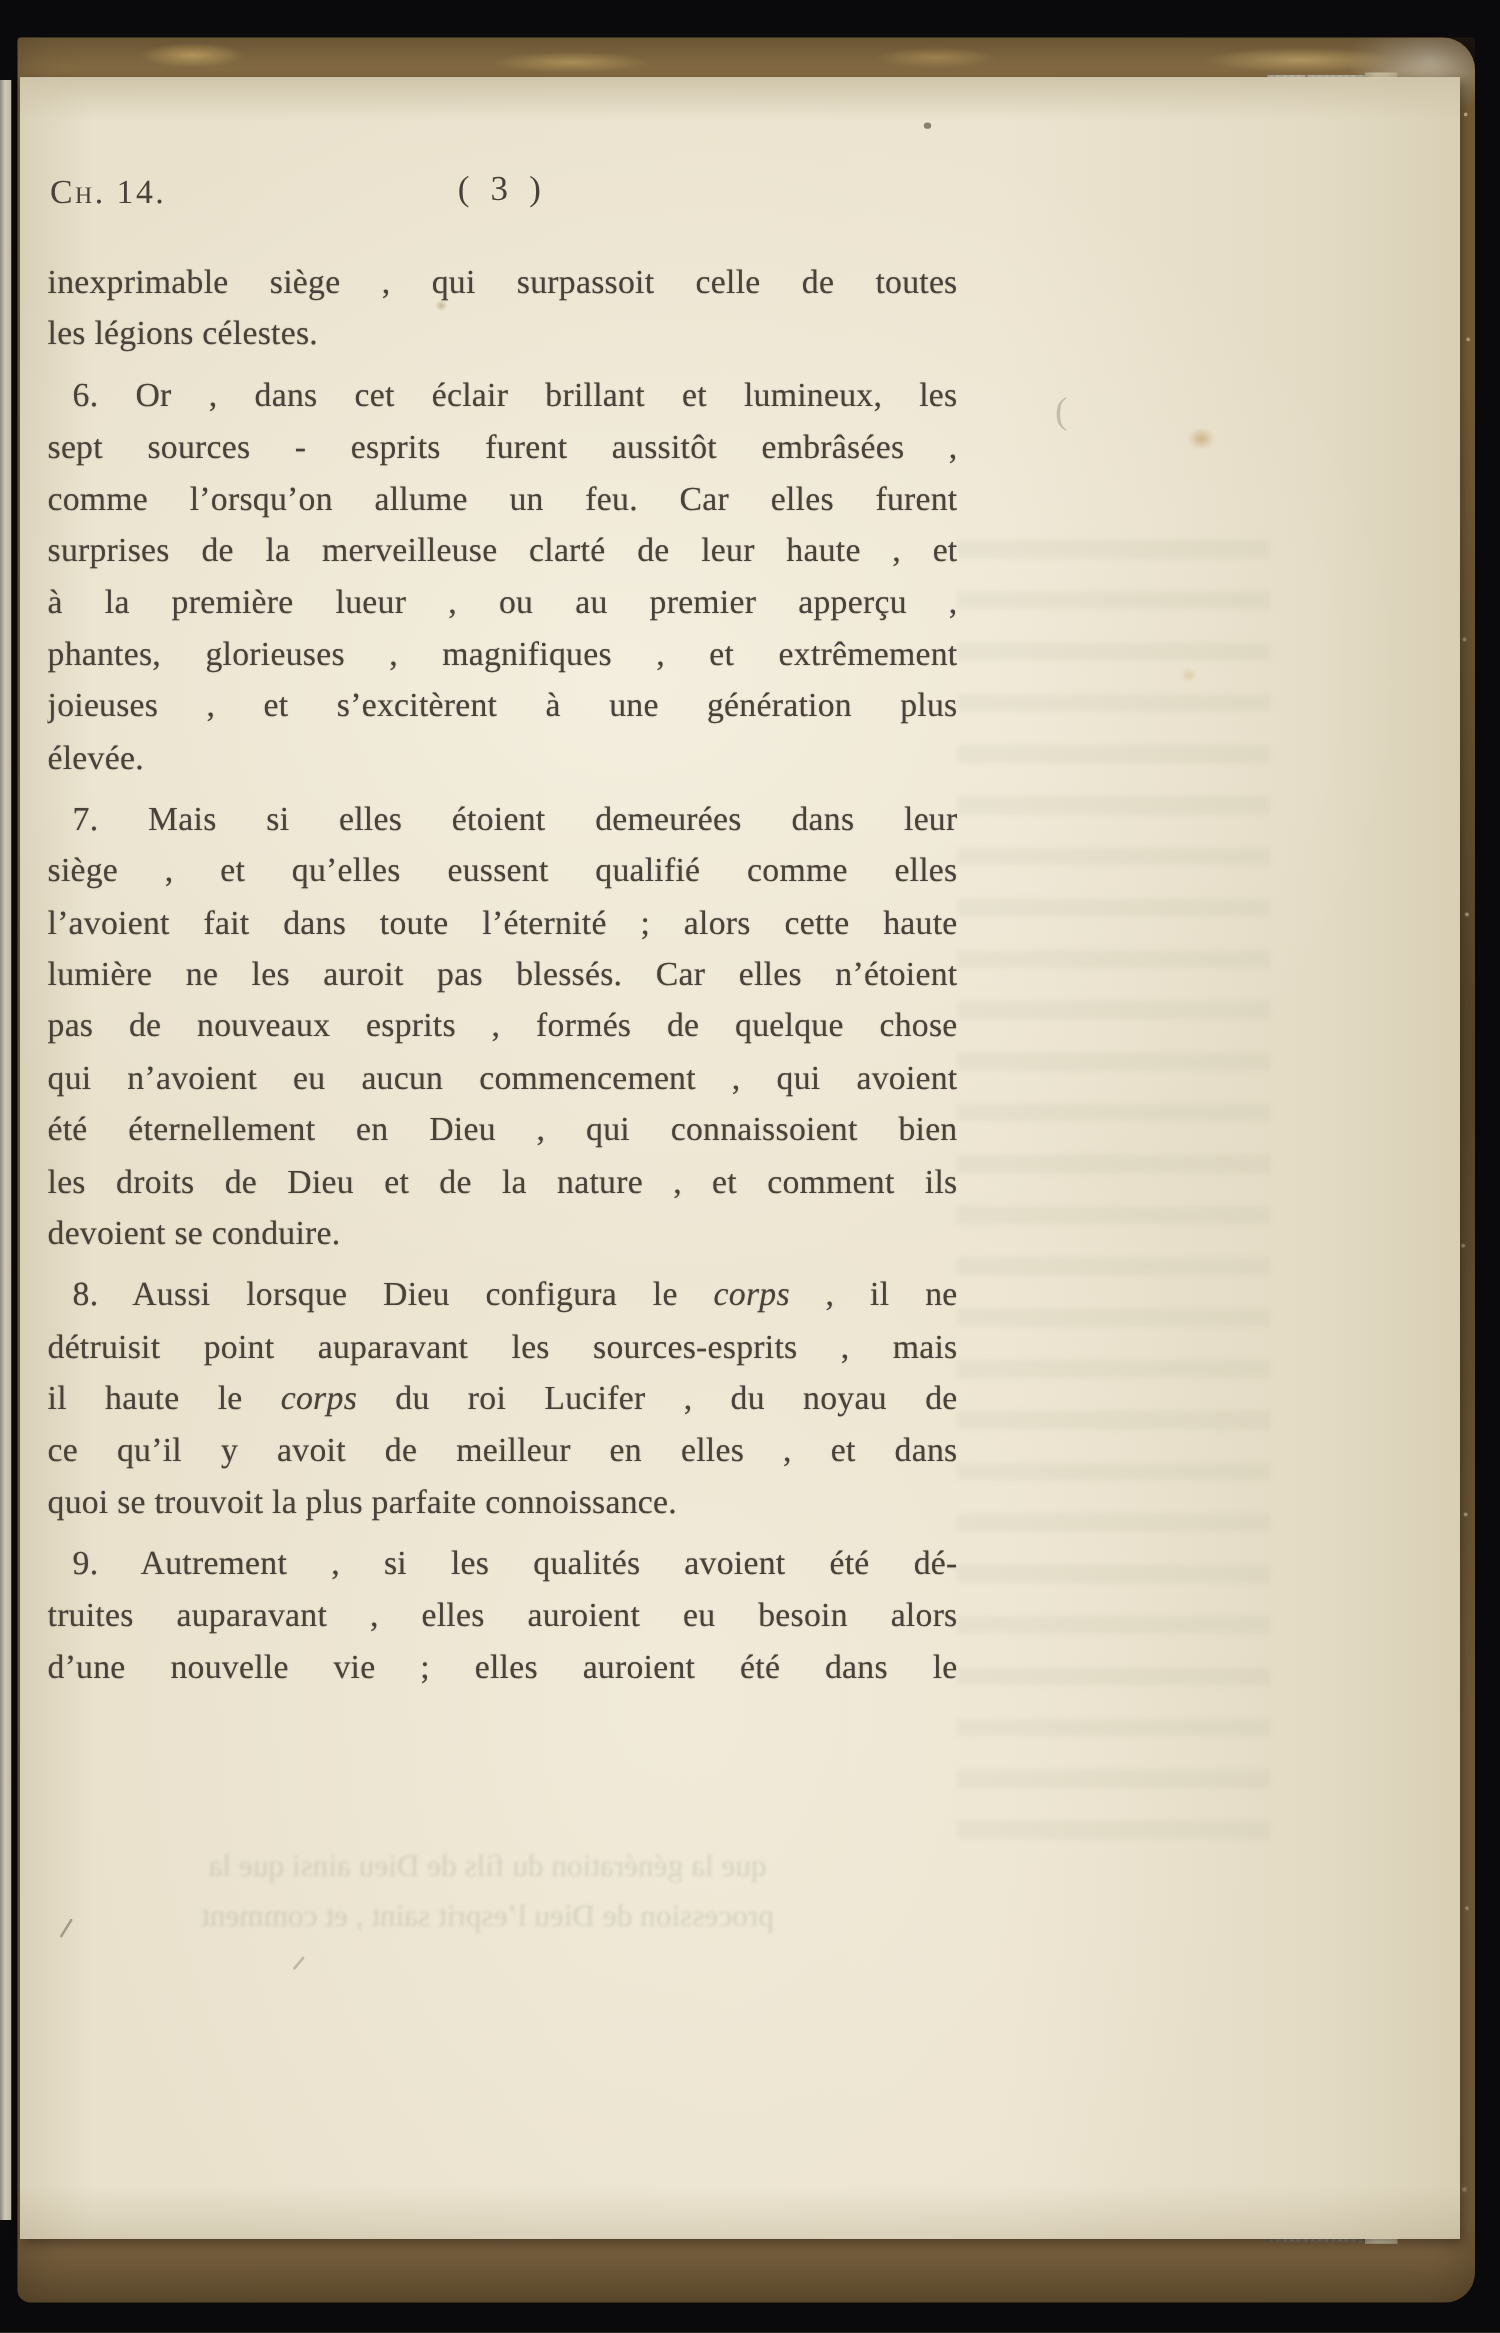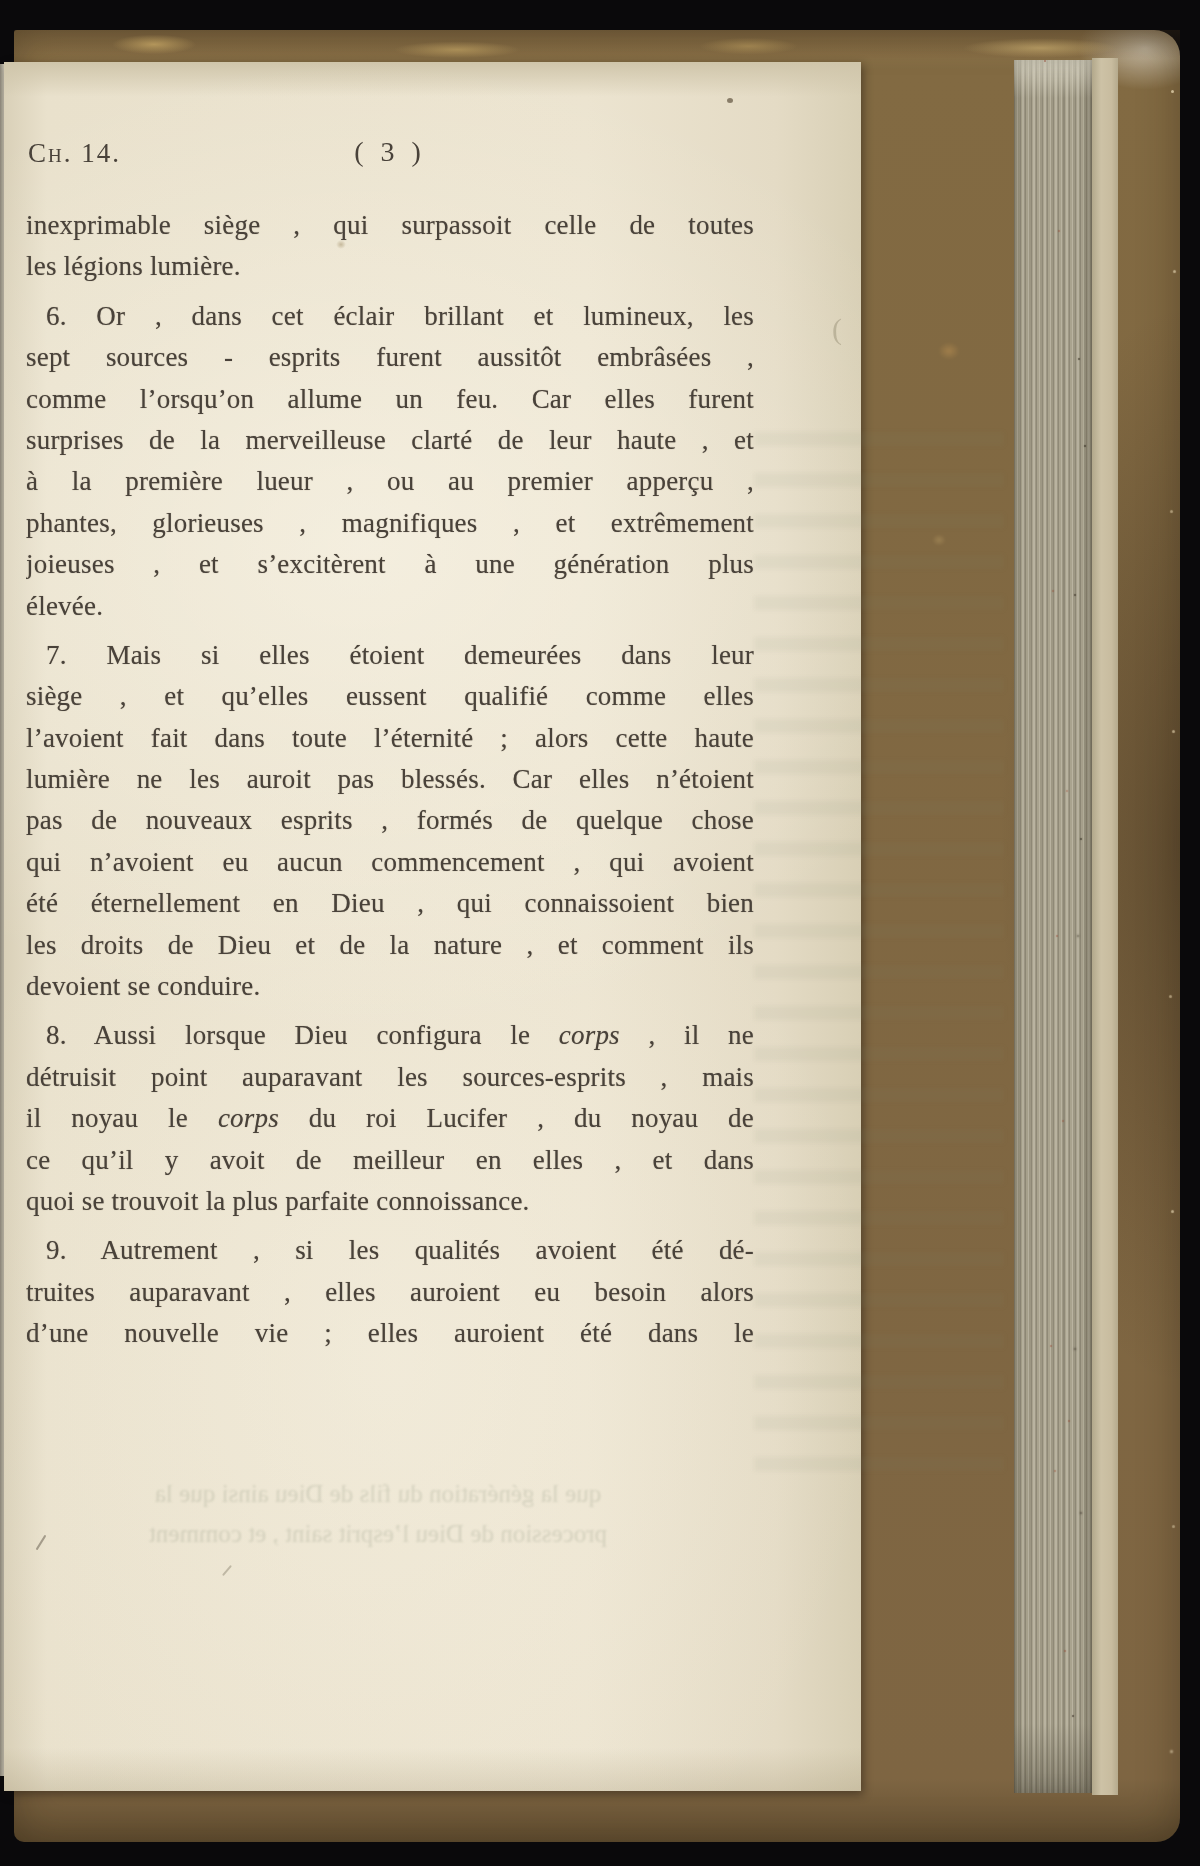--- a/index.html
+++ b/index.html
@@ -65,21 +65,21 @@
     position:absolute; left:1092px; top:58px; width:26px; height:1737px;
     background:linear-gradient(90deg, #b2a88b 0, #cdc2a6 35%, #c8bc9f 75%, #b5aa8d 100%);
   }
   
   .left-sliver {
     position:absolute; left:0; top:64px; width:9px; height:1712px;
     background:linear-gradient(90deg, #8e897c 0, #cfc9b8 45%, #bdb6a2 100%);
   }
   
   .page {
-    position:absolute; left:4px; top:62px; width:857px; height:1729px;
+    position:absolute; left:16px; top:62px; width:1152px; height:1729px;
     background:
       radial-gradient(900px 700px at 42% 28%, rgba(255,252,242,.45) 0, rgba(255,252,242,0) 70%),
       radial-gradient(700px 900px at 45% 75%, rgba(252,248,236,.35) 0, rgba(252,248,236,0) 70%),
       linear-gradient(180deg, #cfc5aa 0, rgba(0,0,0,0) 2%),
       linear-gradient(0deg, rgba(160,146,112,.28) 0, rgba(0,0,0,0) 2.5%),
       linear-gradient(90deg, #d9d0b8 0, #e9e1cc 5%, #ece4d0 68%, #e4dbc5 90%, #d8cfb5 100%);
     background-color:#e9e1cc;
     box-shadow: 2px 3px 9px rgba(20,14,8,.45);
   }
   
@@ -153,21 +153,21 @@
     <div class="margin-bleed"></div>
 
     <div class="text-block">
       <div class="headline">
         <span class="chapter">Ch. 14.</span>
         <span class="pagenum">( 3 )</span>
       </div>
       <div class="body-text">
           <div class="para">
             <div class="text-line"><span>inexprimable siège , qui surpassoit celle de toutes</span></div>
-            <div class="text-line last"><span>les légions lumière.</span></div>
+            <div class="text-line last"><span>les légions célestes.</span></div>
           </div>
           <div class="para indent">
             <div class="text-line"><span>6. Or , dans cet éclair brillant et lumineux, les</span></div>
             <div class="text-line"><span>sept sources - esprits furent aussitôt embrâsées ,</span></div>
             <div class="text-line"><span>comme l’orsqu’on allume un feu. Car elles furent</span></div>
             <div class="text-line"><span>surprises de la merveilleuse clarté de leur haute , et</span></div>
             <div class="text-line"><span>à la première lueur , ou au premier apperçu ,</span></div>
             <div class="text-line"><span>phantes, glorieuses , magnifiques , et extrêmement</span></div>
             <div class="text-line"><span>joieuses , et s’excitèrent à une génération plus</span></div>
             <div class="text-line last"><span>élevée.</span></div>
@@ -179,21 +179,21 @@
             <div class="text-line"><span>lumière ne les auroit pas blessés. Car elles n’étoient</span></div>
             <div class="text-line"><span>pas de nouveaux esprits , formés de quelque chose</span></div>
             <div class="text-line"><span>qui n’avoient eu aucun commencement , qui avoient</span></div>
             <div class="text-line"><span>été éternellement en Dieu , qui connaissoient bien</span></div>
             <div class="text-line"><span>les droits de Dieu et de la nature , et comment ils</span></div>
             <div class="text-line last"><span>devoient se conduire.</span></div>
           </div>
           <div class="para indent">
             <div class="text-line"><span>8. Aussi lorsque Dieu configura le </span><em>corps</em><span> , il ne</span></div>
             <div class="text-line"><span>détruisit point auparavant les sources-esprits , mais</span></div>
-            <div class="text-line"><span>il noyau le </span><em>corps</em><span> du roi Lucifer , du noyau de</span></div>
+            <div class="text-line"><span>il haute le </span><em>corps</em><span> du roi Lucifer , du noyau de</span></div>
             <div class="text-line"><span>ce qu’il y avoit de meilleur en elles , et dans</span></div>
             <div class="text-line last"><span>quoi se trouvoit la plus parfaite connoissance.</span></div>
           </div>
           <div class="para indent">
             <div class="text-line"><span>9. Autrement , si les qualités avoient été dé-</span></div>
             <div class="text-line"><span>truites auparavant , elles auroient eu besoin alors</span></div>
             <div class="text-line"><span>d’une nouvelle vie ; elles auroient été dans le</span></div>
           </div>
         </div>
     </div>

